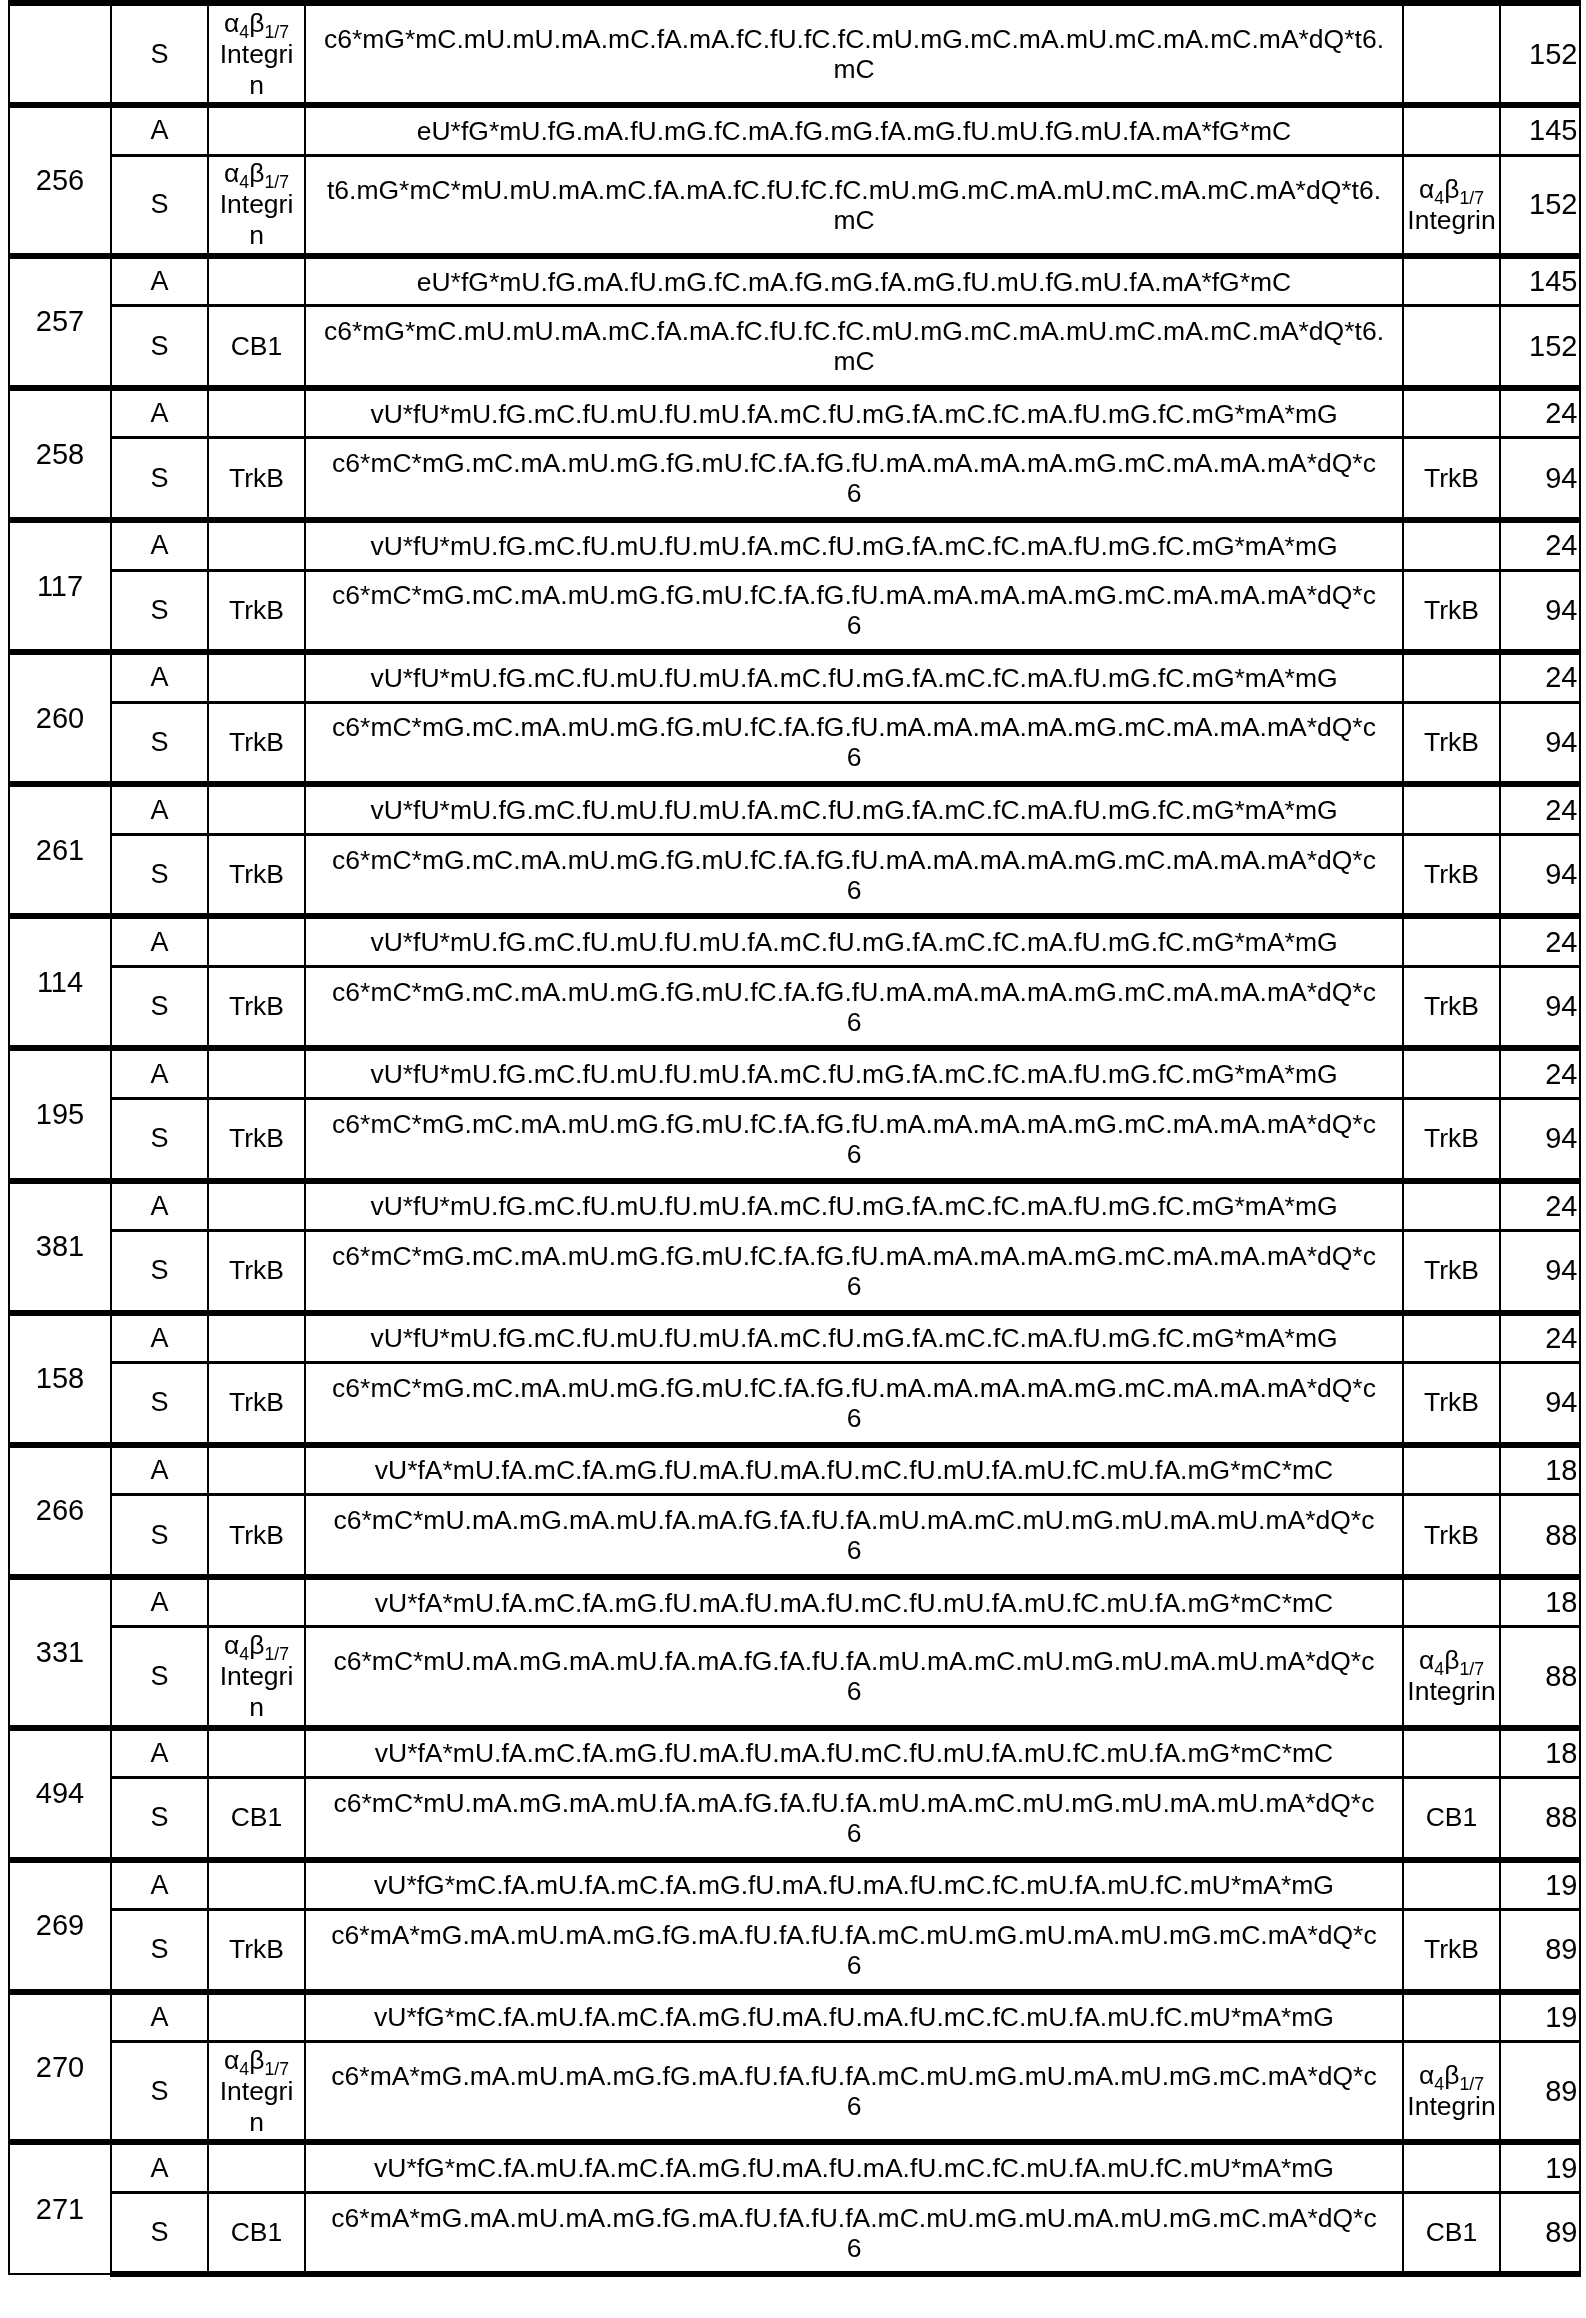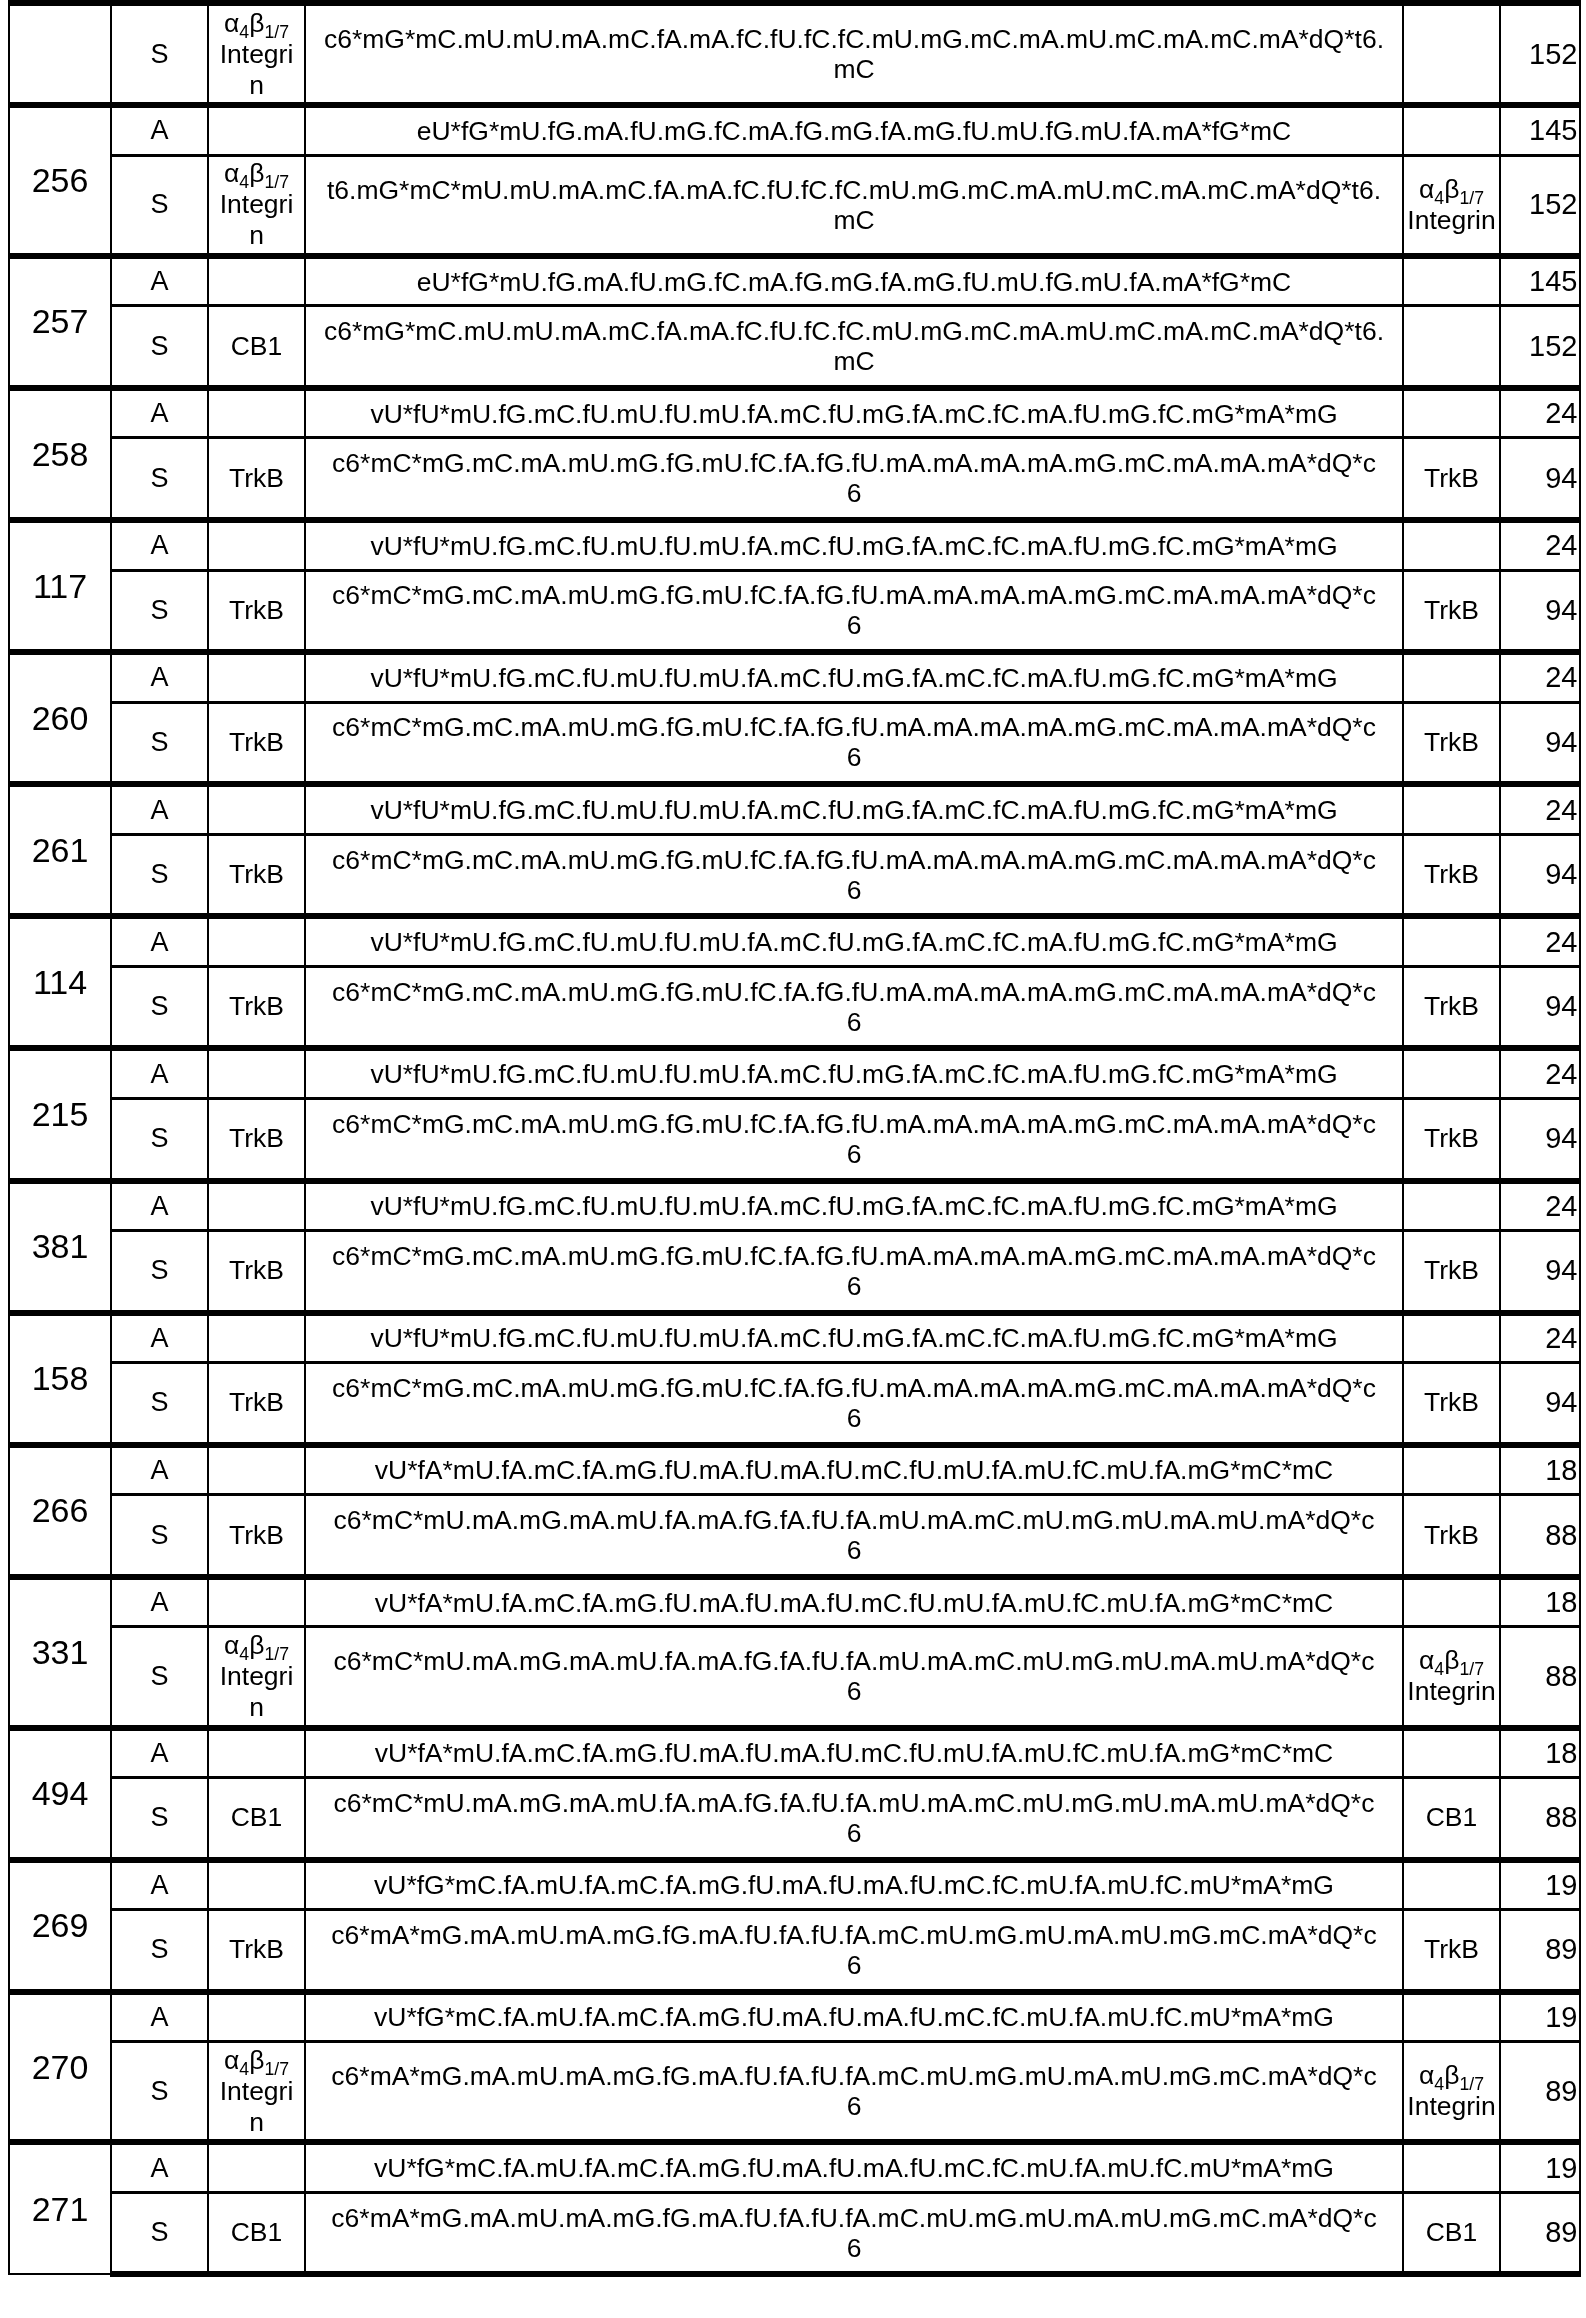--- a/index.html
+++ b/index.html
@@ -36,21 +36,21 @@
   }
   
   tr.group-first td { border-top: 6.4px solid #000000; }
   
   tr.row-sep td { border-top: 3.2px solid #000000; }
   tr:last-child td { border-bottom: 6.4px solid #000000; }
 
   tr.a-row { height: 50px; }
   tr.s-row td.seq { height: 68px; margin-left: 40px; }
 
-  td.num { font-size: 34px; }
+  td.num { font-size: 29px; }
   td.as  { font-size: 27px; }
   td.t1, td.t2 {
     font-size: 26.5px;
     line-height: 31px;
     white-space: pre-line;
     padding: 1.6px 0.8px;
   }
   td.seq {
     font-size: 26.5px;
     line-height: 30px;
@@ -199,21 +199,21 @@
         </tr>
         <tr class="row-sep s-row">
           <td class="as">S</td>
           <td class="t1">TrkB</td>
           <td class="seq">c6*mC*mG.mC.mA.mU.mG.fG.mU.fC.fA.fG.fU.mA.mA.mA.mA.mG.mC.mA.mA.mA*dQ*c
 6</td>
           <td class="t2">TrkB</td>
           <td class="cnt">94</td>
         </tr>
         <tr class="group-first a-row">
-          <td class="num" rowspan="2">215</td>
+          <td class="num" rowspan="2">195</td>
           <td class="as">A</td>
           <td class="t1"></td>
           <td class="seq">vU*fU*mU.fG.mC.fU.mU.fU.mU.fA.mC.fU.mG.fA.mC.fC.mA.fU.mG.fC.mG*mA*mG</td>
           <td class="t2"></td>
           <td class="cnt">24</td>
         </tr>
         <tr class="row-sep s-row">
           <td class="as">S</td>
           <td class="t1">TrkB</td>
           <td class="seq">c6*mC*mG.mC.mA.mU.mG.fG.mU.fC.fA.fG.fU.mA.mA.mA.mA.mG.mC.mA.mA.mA*dQ*c

